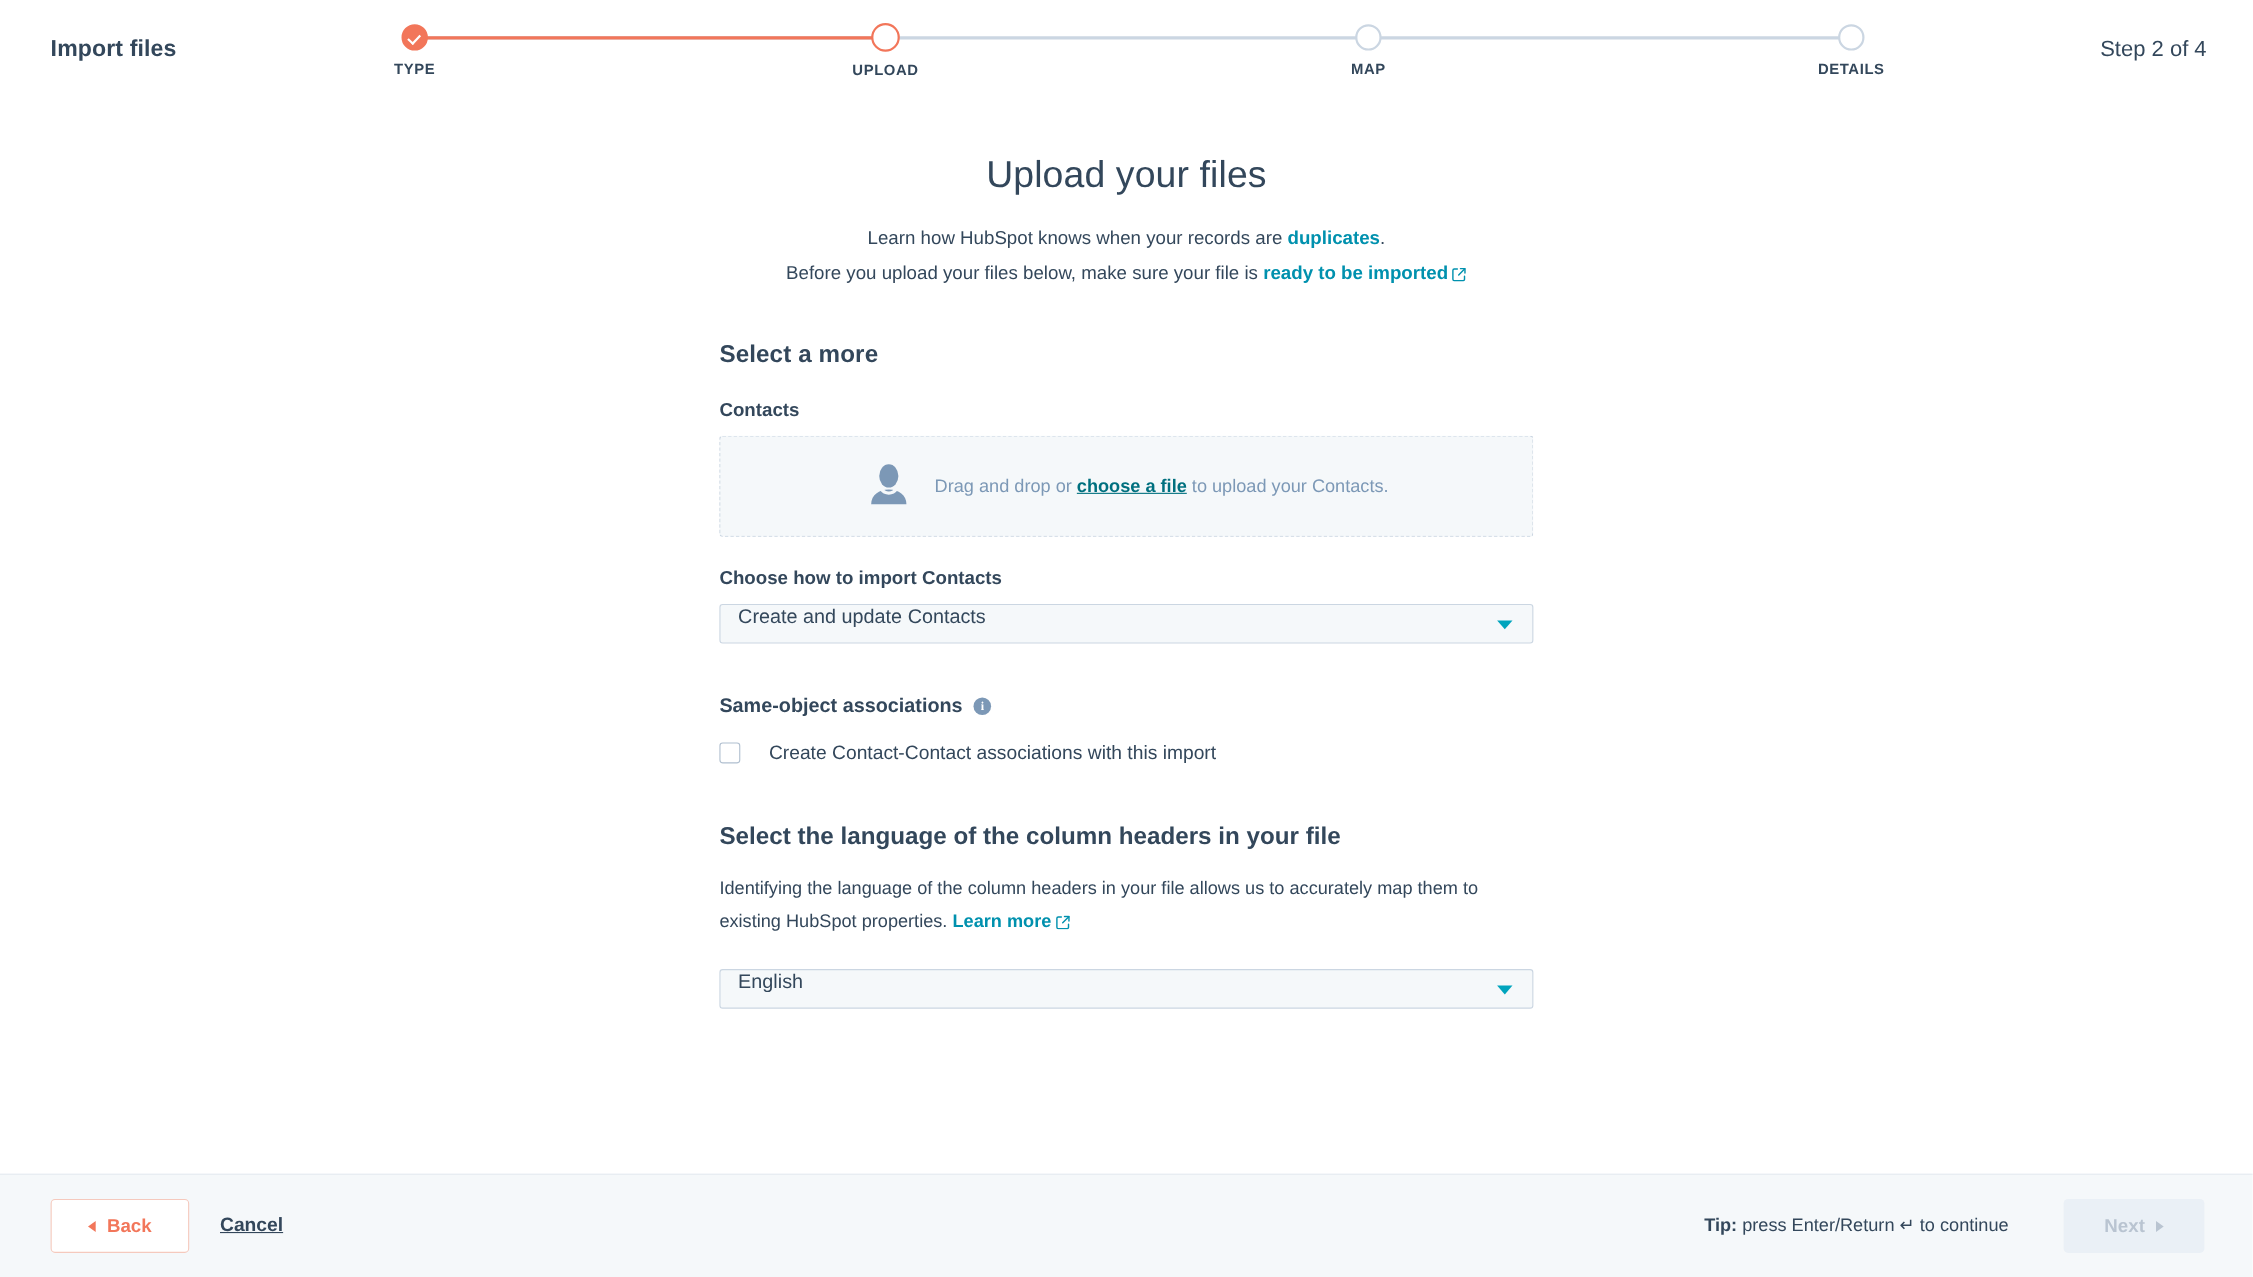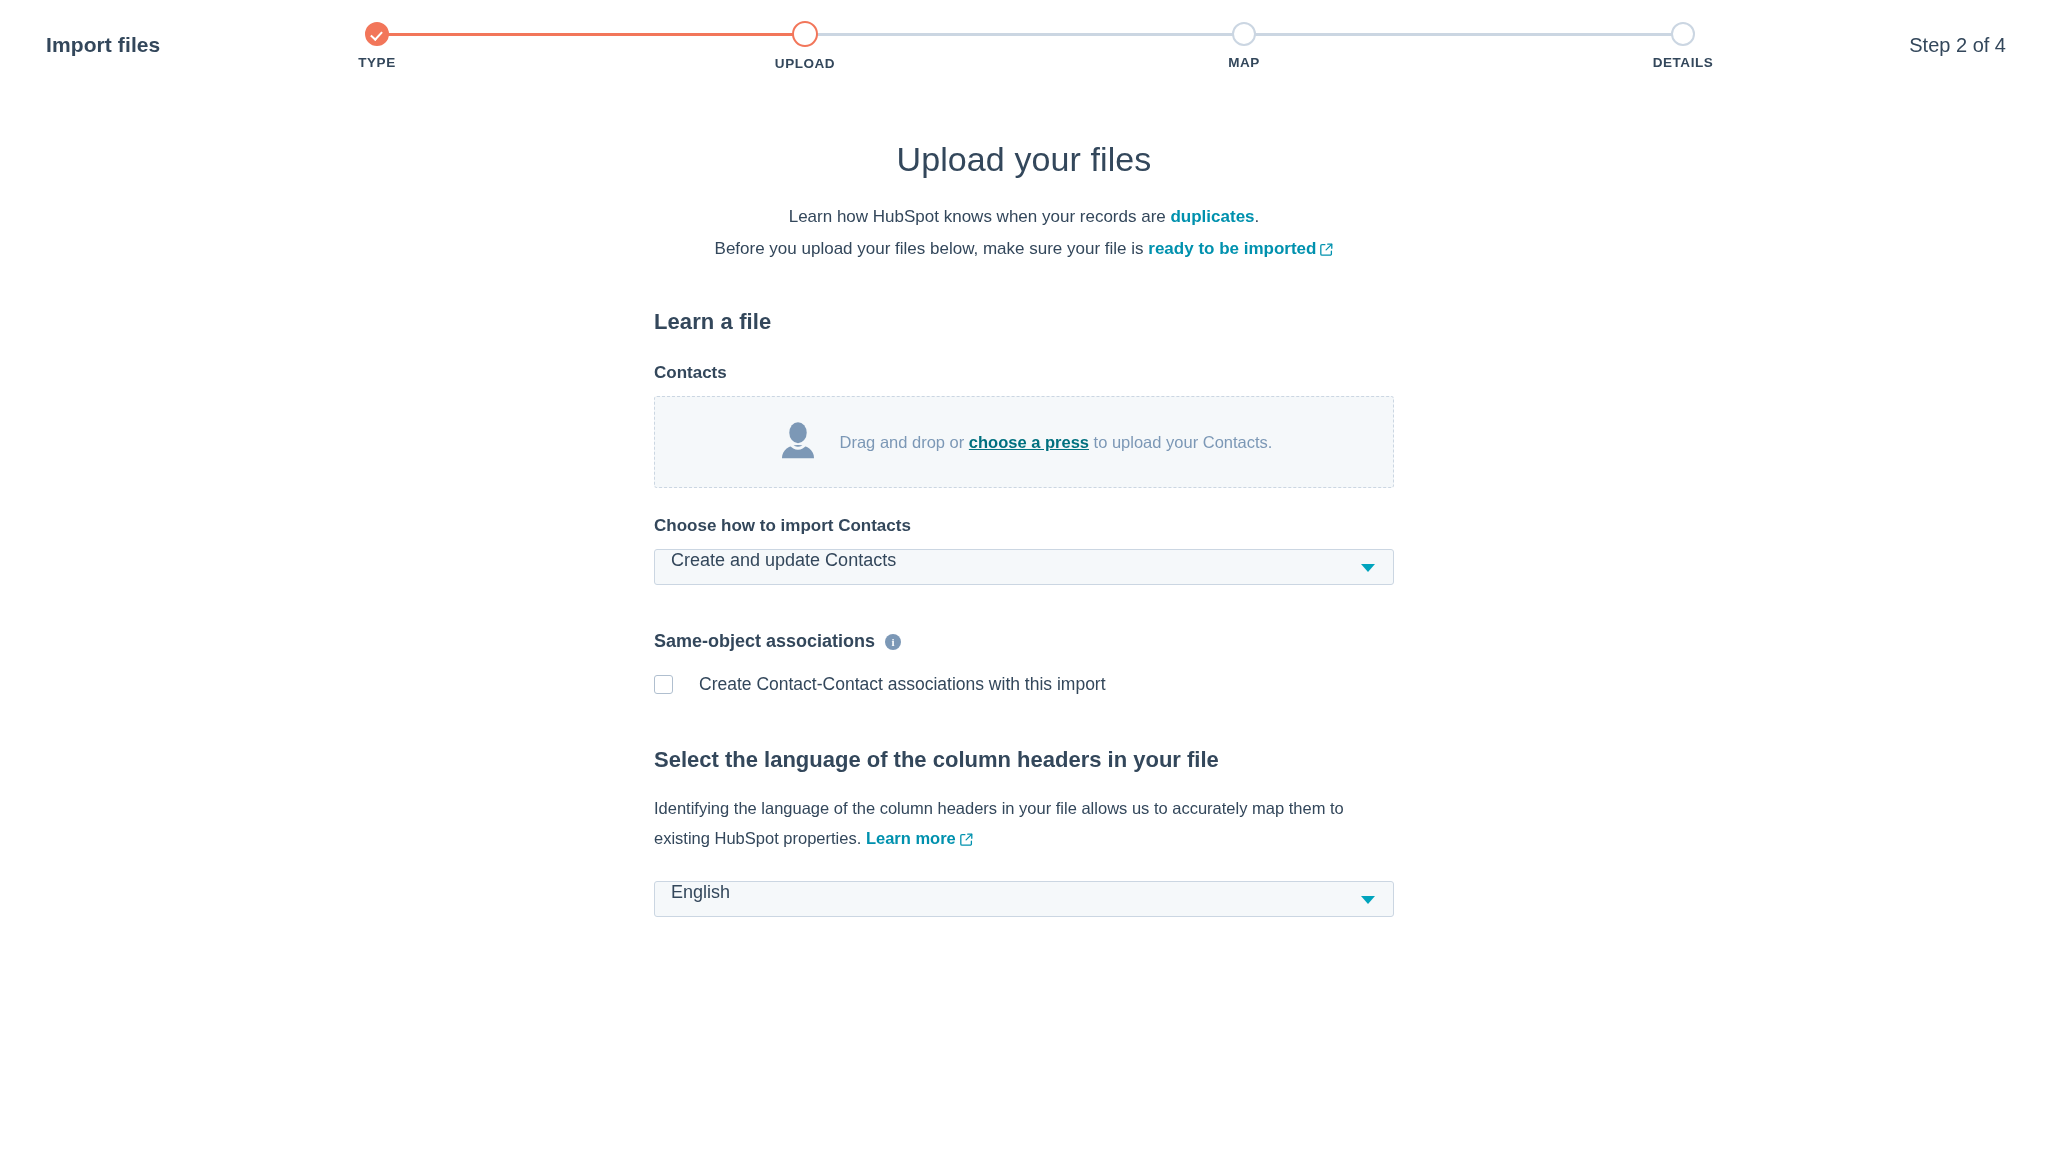--- a/index.html
+++ b/index.html
@@ -391,34 +391,34 @@
         </div>
         <div>
           <span>Before you upload your files below, make sure your file is </span><a class="lnk">ready to be imported</a><span class="ext"><svg width="13" height="13" viewBox="0 0 16 16">
                 <path d="M6 2H2.5A1.5 1.5 0 0 0 1 3.5v10A1.5 1.5 0 0 0 2.5 15h10a1.5 1.5 0 0 0 1.5-1.5V10" fill="none" stroke="#0091ae" stroke-width="1.6" stroke-linecap="round"></path>
                 <path d="M9.5 1.5H14.5V6.5" fill="none" stroke="#0091ae" stroke-width="1.6" stroke-linecap="round" stroke-linejoin="round"></path>
                 <path d="M14.3 1.7L7.5 8.5" fill="none" stroke="#0091ae" stroke-width="1.6" stroke-linecap="round"></path>
               </svg></span>
         </div>
       </div>
 
-      <h2 class="h2">Learn a file</h2>
+      <h2 class="h2">Select a more</h2>
 
       <div class="field-label">Contacts</div>
 
       <div class="dropzone">
         <span>
           <svg width="44" height="44" viewBox="0 0 48 48">
             <ellipse cx="24" cy="16" rx="9.5" ry="11.5" fill="#7c98b6"></ellipse>
             <path d="M6.5 44c0-9 7.8-14.5 17.5-14.5S41.5 35 41.5 44z" fill="#7c98b6"></path>
             <path d="M16 28.5c2.2 3 5 4.5 8 4.5s5.8-1.5 8-4.5" fill="none" stroke="#f5f8fa" stroke-width="3.2"></path>
           </svg>
         </span>
         <div class="dz-text">
-          <div><span>Drag and drop or </span><a class="strong-lnk">choose a press</a><span> to upload your Contacts.</span></div>
+          <div><span>Drag and drop or </span><a class="strong-lnk">choose a file</a><span> to upload your Contacts.</span></div>
         </div>
       </div>
 
       <div class="field-label">Choose how to import Contacts</div>
 
       <div class="select">
         <span class="val">Create and update Contacts</span>
         <span class="caret"></span>
       </div>
 
@@ -441,14 +441,26 @@
             </svg></span></p>
 
       <div class="select">
         <span class="val">English</span>
         <span class="caret"></span>
       </div>
 
     </div>
   </div>
 
+  <div class="footer">
+    <div class="btn-back">
+      <span class="chev-l"></span>
+      <span>Back</span>
+    </div>
+    <div class="btn-cancel">Cancel</div>
+    <div class="tip"><b>Tip:</b><span> press Enter/Return ↵ to continue</span></div>
+    <div class="btn-next">
+      <span>Next</span>
+      <span class="chev-r"></span>
+    </div>
+  </div>
 
 </div>
 
 </body></html>

